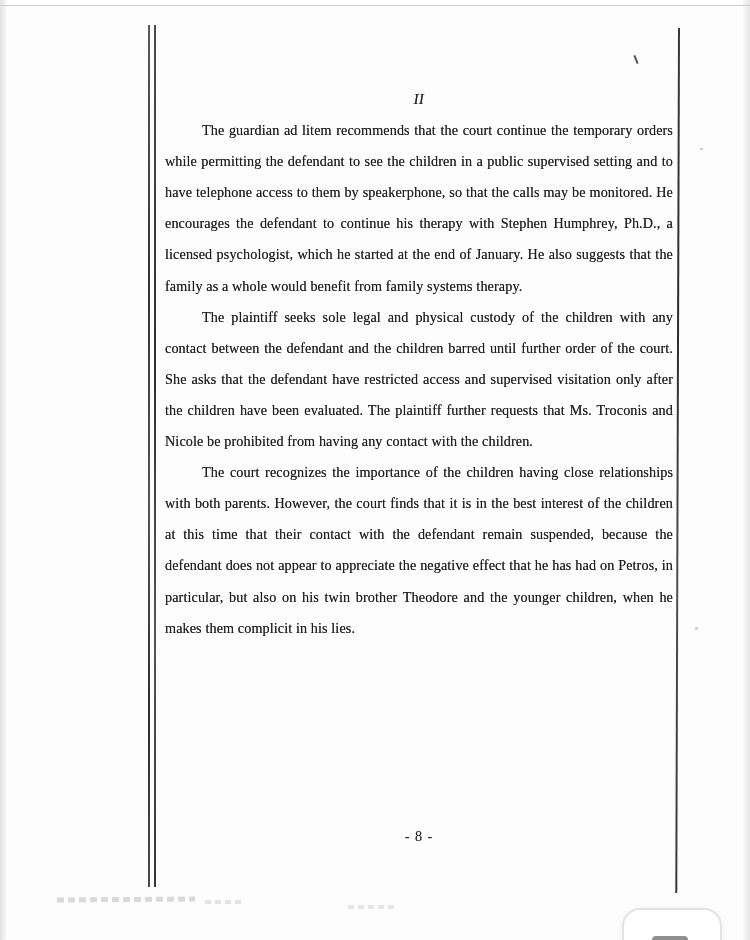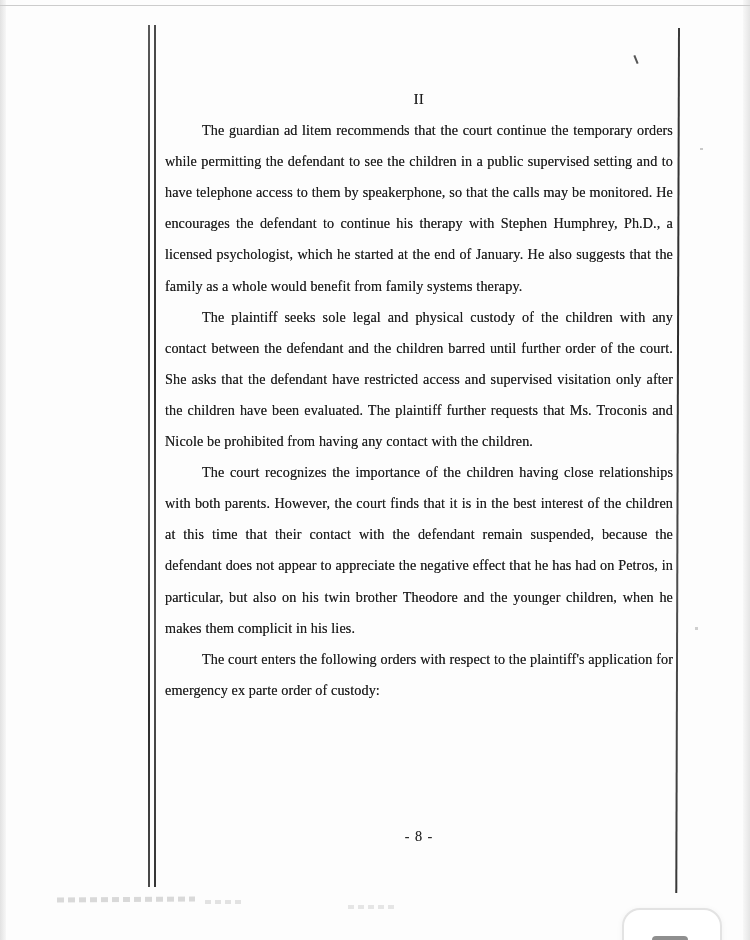--- a/index.html
+++ b/index.html
@@ -83,20 +83,21 @@
     line-height: 31.1px;
     text-align: justify;
     letter-spacing: 0.1px;
     text-shadow: 0 0 0.5px rgba(25,25,25,0.7);
   }
   .doc .heading {
     text-align: center;
     text-indent: 0;
     font-weight: normal;
     letter-spacing: 0.5px;
+    font-style: italic;
   }
   .doc p { margin: 0; text-indent: 37px; }
   .page-number {
     position: absolute; left: 165px; top: 828px; width: 508px;
     text-align: center;
     color: #2a2a2a;
     font-size: 14.2px;
     letter-spacing: 1px;
     text-shadow: 0 0 0.5px rgba(25,25,25,0.6);
   }
@@ -115,20 +116,19 @@
 <div class="speck-2"></div>
 <div class="smudge-1"></div>
 <div class="smudge-2"></div>
 <div class="smudge-3"></div>
 
 <div class="doc">
   <p class="heading">II</p>
   <p>The guardian ad litem recommends that the court continue the temporary orders while permitting the defendant to see the children in a public supervised setting and to have telephone access to them by speakerphone, so that the calls may be monitored.  He encourages the defendant to continue his therapy with Stephen Humphrey, Ph.D., a licensed psychologist, which he started at the end of January.  He also suggests that the family as a whole would benefit from family systems therapy.</p>
   <p>The plaintiff seeks sole legal and physical custody of the children with any contact between the defendant and the children barred until further order of the court.  She asks that the defendant have restricted access and supervised visitation only after the children have been evaluated.  The plaintiff further requests that Ms. Troconis and Nicole be prohibited from having any contact with the children.</p>
   <p>The court recognizes the importance of the children having close relationships with both parents.  However, the court finds that it is in the best interest of the children at this time that their contact with the defendant remain suspended, because the defendant does not appear to appreciate the negative effect that he has had on Petros, in particular, but also on his twin brother Theodore and the younger children, when he makes them complicit in his lies.</p>
-  <p>The court enters the following orders with respect to the plaintiff's application for emergency ex parte order of custody:</p>
 </div>
 
 <div class="page-number">- 8 -</div>
 
 <div class="fab">
   <div class="fab-bar"></div>
 </div>
 
 </body></html>

